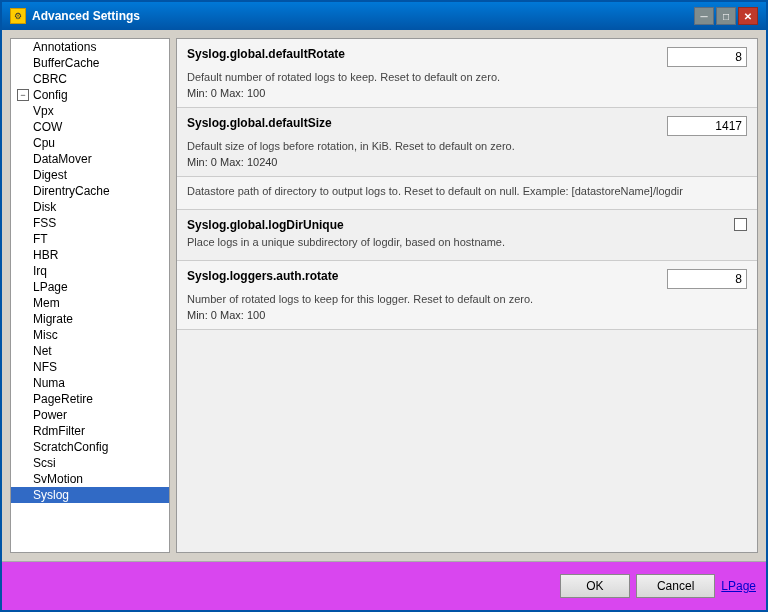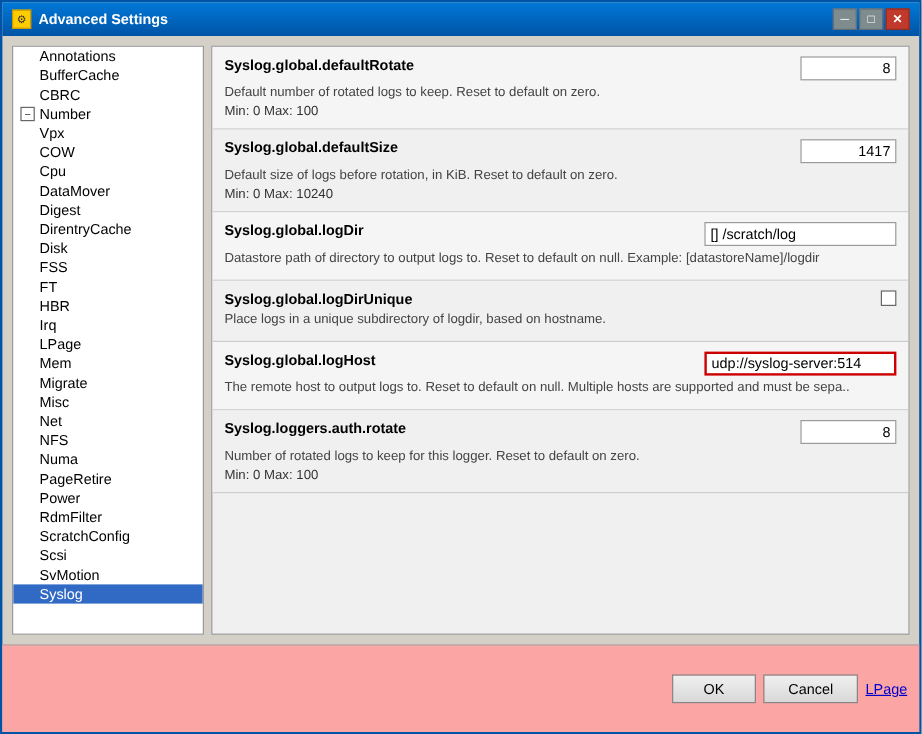--- a/index.html
+++ b/index.html
@@ -203,25 +203,25 @@
       background: white;
       display: flex;
       align-items: center;
       justify-content: center;
     }
 
     .bottom-bar {
       display: flex;
       align-items: center;
       justify-content: flex-end;
-      padding: 24px 10px;
+      padding: 12px 10px;
       gap: 6px;
       flex-shrink: 0;
       border-top: 1px solid #aaa;
-      background: #fca5a5;
+      background: #d946ef;
     }
 
     .btn {
       padding: 4px 20px;
       background: linear-gradient(to bottom, #f0f0f0, #d8d8d8);
       border: 1px solid #888;
       cursor: pointer;
       font-size: 12px;
       min-width: 70px;
       text-align: center;
@@ -268,21 +268,21 @@
         <div class="sidebar-item">
           <span class="indent"></span>
           <span>BufferCache</span>
         </div>
         <div class="sidebar-item">
           <span class="indent"></span>
           <span>CBRC</span>
         </div>
         <div class="sidebar-item">
           <span class="expand-icon">−</span>
-          <span>Number</span>
+          <span>Config</span>
         </div>
         <div class="sidebar-item">
           <span class="indent"></span>
           <span>Vpx</span>
         </div>
         <div class="sidebar-item">
           <span class="indent"></span>
           <span>COW</span>
         </div>
         <div class="sidebar-item">
@@ -391,44 +391,33 @@
           </div>
           <div class="setting-block">
             <div class="setting-header">
               <span class="setting-key">Syslog.global.defaultSize</span>
               <div class="setting-value-box">1417</div>
             </div>
             <div class="setting-desc">Default size of logs before rotation, in KiB. Reset to default on zero.</div>
             <div class="setting-minmax">Min:  0    Max:  10240</div>
           </div>
           <div class="setting-block">
-            <div class="setting-header">
-              <span class="setting-key">Syslog.global.logDir</span>
-              <div class="setting-value-box text-input">[] /scratch/log</div>
-            </div>
             <div class="setting-desc">Datastore path of directory to output logs to. Reset to default on null. Example: [datastoreName]/logdir</div>
           </div>
           <div class="setting-block">
             <div class="setting-header">
               <span class="setting-key">Syslog.global.logDirUnique</span>
               <div class="checkbox-area">
                 <div class="checkbox-box"></div>
               </div>
             </div>
             <div class="setting-desc">Place logs in a unique subdirectory of logdir, based on hostname.</div>
           </div>
           <div class="setting-block">
             <div class="setting-header">
-              <span class="setting-key">Syslog.global.logHost</span>
-              <div class="setting-value-box text-input highlighted">udp://syslog-server:514</div>
-            </div>
-            <div class="setting-desc">The remote host to output logs to. Reset to default on null. Multiple hosts are supported and must be sepa..</div>
-          </div>
-          <div class="setting-block">
-            <div class="setting-header">
               <span class="setting-key">Syslog.loggers.auth.rotate</span>
               <div class="setting-value-box">8</div>
             </div>
             <div class="setting-desc">Number of rotated logs to keep for this logger. Reset to default on zero.</div>
             <div class="setting-minmax">Min:  0    Max:  100</div>
           </div>
         </div>
     </div>
   </div>
 

